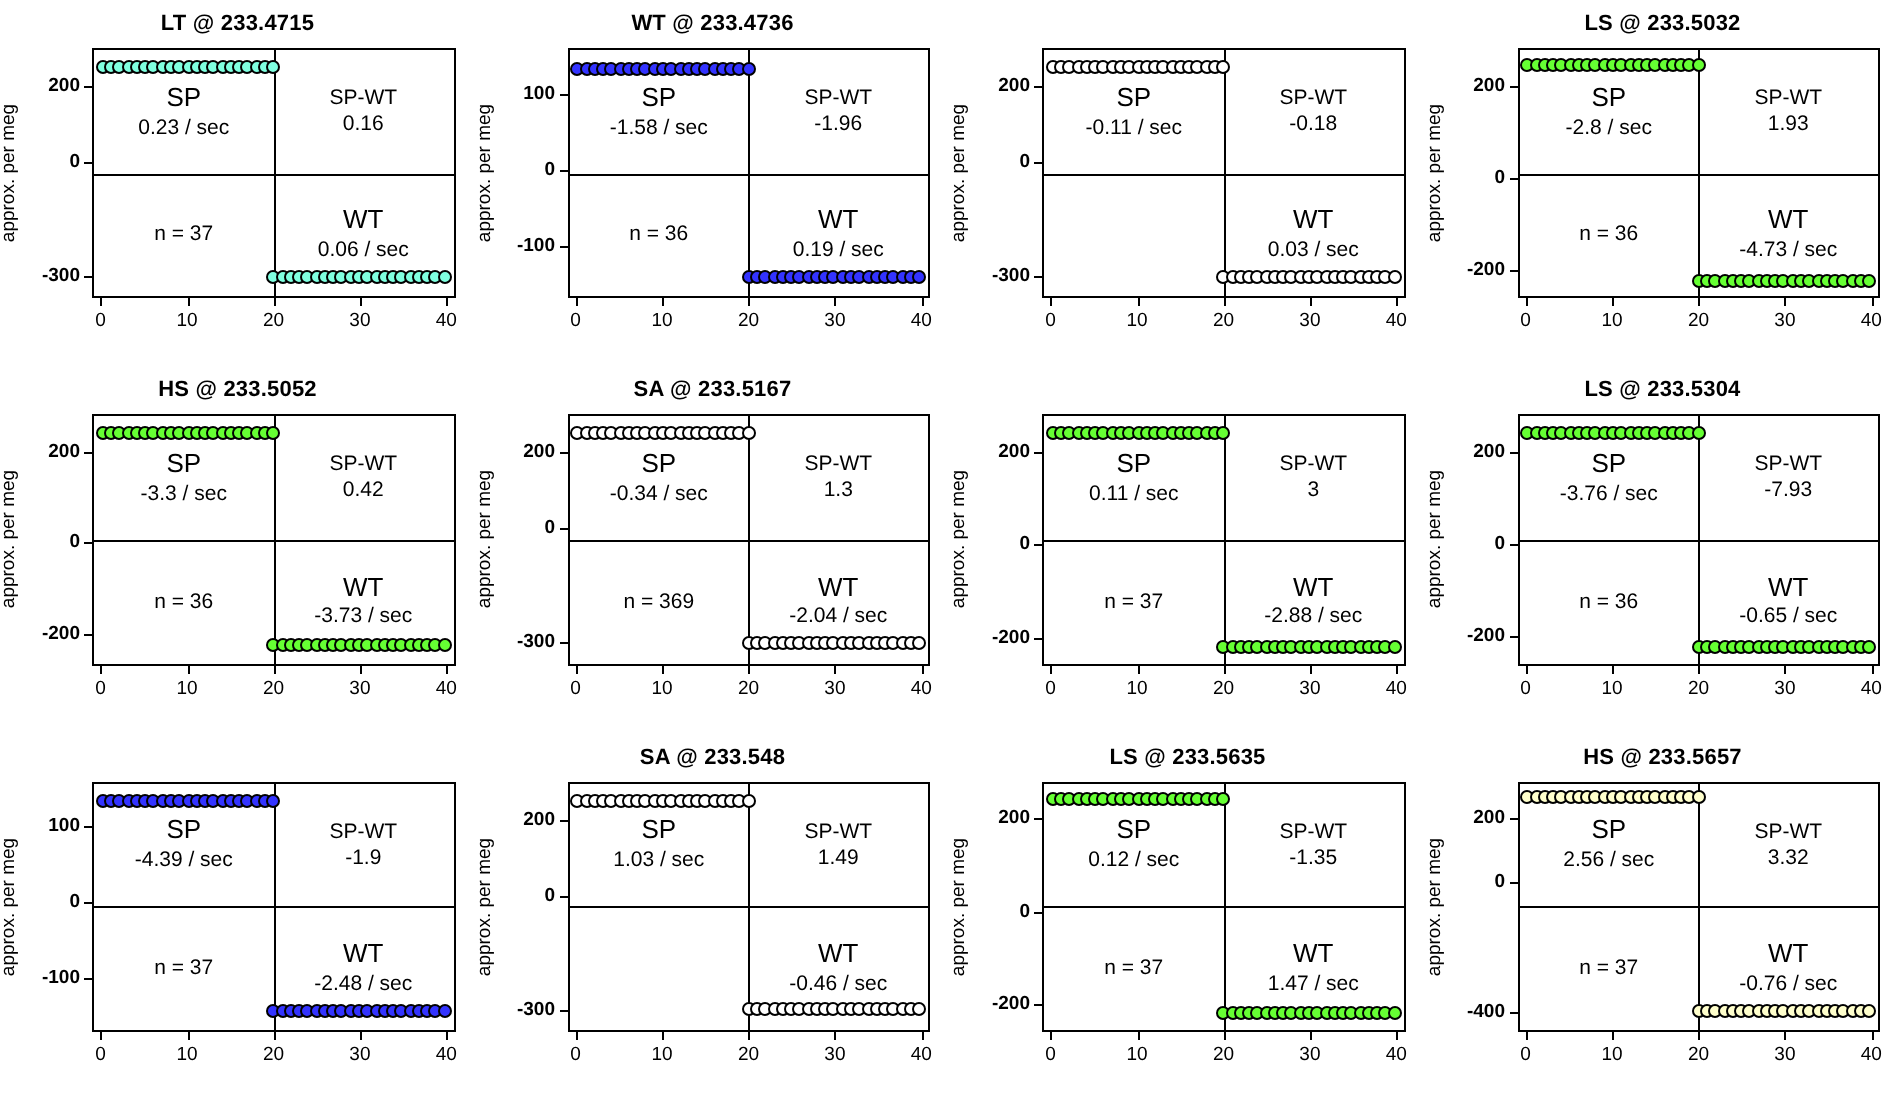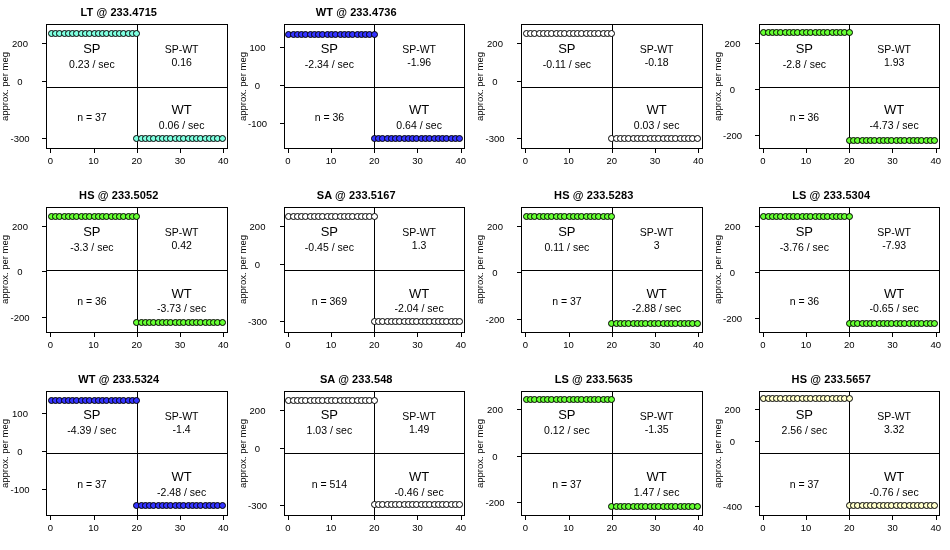--- a/index.html
+++ b/index.html
@@ -37,22 +37,22 @@
   .cell .lab.small{font-size:10.5px;}
   .cell .val{font-size:10.5px;color:#000;line-height:1.2;margin-top:1px;}
 
   
   .pts{position:absolute;left:0;top:0;right:0;bottom:0;}
   .pt{position:absolute;width:7px;height:7px;border-radius:50%;
       border:1.2px solid #000;box-sizing:border-box;margin-left:-3.5px;margin-top:-3.5px;}
 
   
   .yaxis{position:absolute;left:0;top:24px;bottom:34px;width:46px;}
-  .ytick{position:absolute;right:0;width:46px;text-align:center;font-size:9.5px;color:#000;
-         transform:translateY(-50%);padding-right:6px;box-sizing:border-box;}
+  .ytick{position:absolute;right:0;width:46px;text-align:right;font-size:9.5px;color:#000;
+         transform:translateY(-50%);padding-right:6px;box-sizing:border-box;font-weight:bold;}
   .ytickmark{position:absolute;right:0;width:4px;height:1px;background:#000;}
   .ylabel{
     position:absolute;left:-2px;top:24px;bottom:34px;width:14px;
     display:flex;align-items:center;justify-content:center;
   }
   .ylabel span{
     display:block;white-space:nowrap;font-size:9.5px;color:#000;
     transform:rotate(-90deg);
   }
   .xaxis{position:absolute;left:46px;right:10px;bottom:14px;height:20px;}
@@ -163,32 +163,32 @@
         <div class="ytick" style="top: 48.4848%;">0</div>
         <div class="ytickmark" style="top: 48.4848%;"></div>
         <div class="ytick" style="top: 78.7879%;">-100</div>
         <div class="ytickmark" style="top: 78.7879%;"></div>
       </div>
       <div class="plotbox">
         <div class="vdiv"></div>
         <div class="hdiv"></div>
         <div class="cell tl">
           <div class="lab">SP</div>
-          <div class="val">-2.34 / sec</div>
+          <div class="val">-1.58 / sec</div>
         </div>
         <div class="cell tr">
           <div class="lab small">SP-WT</div>
           <div class="val">-1.96</div>
         </div>
         <div class="cell bl">
           <div class="lab small">n = 36</div>
         </div>
         <div class="cell br">
           <div class="lab">WT</div>
-          <div class="val">0.64 / sec</div>
+          <div class="val">0.19 / sec</div>
         </div>
         <div class="pts">
           <div class="pt" style="left: 2.38095%; top: 7.57576%; background: rgb(51, 51, 255);"></div>
           <div class="pt" style="left: 4.7619%; top: 7.57576%; background: rgb(51, 51, 255);"></div>
           <div class="pt" style="left: 7.14286%; top: 7.57576%; background: rgb(51, 51, 255);"></div>
           <div class="pt" style="left: 9.52381%; top: 7.57576%; background: rgb(51, 51, 255);"></div>
           <div class="pt" style="left: 11.9048%; top: 7.57576%; background: rgb(51, 51, 255);"></div>
           <div class="pt" style="left: 14.2857%; top: 7.57576%; background: rgb(51, 51, 255);"></div>
           <div class="pt" style="left: 16.6667%; top: 7.57576%; background: rgb(51, 51, 255);"></div>
           <div class="pt" style="left: 19.0476%; top: 7.57576%; background: rgb(51, 51, 255);"></div>
@@ -320,20 +320,21 @@
         <div class="xtickmark" style="left: 26.1905%;"></div>
         <div class="xtick" style="left: 50%;">20</div>
         <div class="xtickmark" style="left: 50%;"></div>
         <div class="xtick" style="left: 73.8095%;">30</div>
         <div class="xtickmark" style="left: 73.8095%;"></div>
         <div class="xtick" style="left: 97.619%;">40</div>
         <div class="xtickmark" style="left: 97.619%;"></div>
       </div>
     </div>
     <div class="panel">
+      <div class="ptitle">LS @ 233.5032</div>
       <div class="ylabel">
         <span>approx. per meg</span>
       </div>
       <div class="yaxis">
         <div class="ytick" style="top: 14.8148%;">200</div>
         <div class="ytickmark" style="top: 14.8148%;"></div>
         <div class="ytick" style="top: 51.8519%;">0</div>
         <div class="ytickmark" style="top: 51.8519%;"></div>
         <div class="ytick" style="top: 88.8889%;">-200</div>
         <div class="ytickmark" style="top: 88.8889%;"></div>
@@ -514,21 +515,21 @@
         <div class="ytick" style="top: 45.4545%;">0</div>
         <div class="ytickmark" style="top: 45.4545%;"></div>
         <div class="ytick" style="top: 90.9091%;">-300</div>
         <div class="ytickmark" style="top: 90.9091%;"></div>
       </div>
       <div class="plotbox">
         <div class="vdiv"></div>
         <div class="hdiv"></div>
         <div class="cell tl">
           <div class="lab">SP</div>
-          <div class="val">-0.45 / sec</div>
+          <div class="val">-0.34 / sec</div>
         </div>
         <div class="cell tr">
           <div class="lab small">SP-WT</div>
           <div class="val">1.3</div>
         </div>
         <div class="cell bl">
           <div class="lab small">n = 369</div>
         </div>
         <div class="cell br">
           <div class="lab">WT</div>
@@ -586,21 +587,20 @@
         <div class="xtickmark" style="left: 26.1905%;"></div>
         <div class="xtick" style="left: 50%;">20</div>
         <div class="xtickmark" style="left: 50%;"></div>
         <div class="xtick" style="left: 73.8095%;">30</div>
         <div class="xtickmark" style="left: 73.8095%;"></div>
         <div class="xtick" style="left: 97.619%;">40</div>
         <div class="xtickmark" style="left: 97.619%;"></div>
       </div>
     </div>
     <div class="panel">
-      <div class="ptitle">HS @ 233.5283</div>
       <div class="ylabel">
         <span>approx. per meg</span>
       </div>
       <div class="yaxis">
         <div class="ytick" style="top: 14.8148%;">200</div>
         <div class="ytickmark" style="top: 14.8148%;"></div>
         <div class="ytick" style="top: 51.8519%;">0</div>
         <div class="ytickmark" style="top: 51.8519%;"></div>
         <div class="ytick" style="top: 88.8889%;">-200</div>
         <div class="ytickmark" style="top: 88.8889%;"></div>
@@ -764,42 +764,41 @@
         <div class="xtickmark" style="left: 26.1905%;"></div>
         <div class="xtick" style="left: 50%;">20</div>
         <div class="xtickmark" style="left: 50%;"></div>
         <div class="xtick" style="left: 73.8095%;">30</div>
         <div class="xtickmark" style="left: 73.8095%;"></div>
         <div class="xtick" style="left: 97.619%;">40</div>
         <div class="xtickmark" style="left: 97.619%;"></div>
       </div>
     </div>
     <div class="panel">
-      <div class="ptitle">WT @ 233.5324</div>
       <div class="ylabel">
         <span>approx. per meg</span>
       </div>
       <div class="yaxis">
         <div class="ytick" style="top: 18.1818%;">100</div>
         <div class="ytickmark" style="top: 18.1818%;"></div>
         <div class="ytick" style="top: 48.4848%;">0</div>
         <div class="ytickmark" style="top: 48.4848%;"></div>
         <div class="ytick" style="top: 78.7879%;">-100</div>
         <div class="ytickmark" style="top: 78.7879%;"></div>
       </div>
       <div class="plotbox">
         <div class="vdiv"></div>
         <div class="hdiv"></div>
         <div class="cell tl">
           <div class="lab">SP</div>
           <div class="val">-4.39 / sec</div>
         </div>
         <div class="cell tr">
           <div class="lab small">SP-WT</div>
-          <div class="val">-1.4</div>
+          <div class="val">-1.9</div>
         </div>
         <div class="cell bl">
           <div class="lab small">n = 37</div>
         </div>
         <div class="cell br">
           <div class="lab">WT</div>
           <div class="val">-2.48 / sec</div>
         </div>
         <div class="pts">
           <div class="pt" style="left: 2.38095%; top: 7.57576%; background: rgb(51, 51, 255);"></div>
@@ -876,23 +875,20 @@
         <div class="vdiv"></div>
         <div class="hdiv"></div>
         <div class="cell tl">
           <div class="lab">SP</div>
           <div class="val">1.03 / sec</div>
         </div>
         <div class="cell tr">
           <div class="lab small">SP-WT</div>
           <div class="val">1.49</div>
         </div>
-        <div class="cell bl">
-          <div class="lab small">n = 514</div>
-        </div>
         <div class="cell br">
           <div class="lab">WT</div>
           <div class="val">-0.46 / sec</div>
         </div>
         <div class="pts">
           <div class="pt" style="left: 2.38095%; top: 6.81818%; background: rgb(255, 255, 255);"></div>
           <div class="pt" style="left: 4.7619%; top: 6.81818%; background: rgb(255, 255, 255);"></div>
           <div class="pt" style="left: 7.14286%; top: 6.81818%; background: rgb(255, 255, 255);"></div>
           <div class="pt" style="left: 9.52381%; top: 6.81818%; background: rgb(255, 255, 255);"></div>
           <div class="pt" style="left: 11.9048%; top: 6.81818%; background: rgb(255, 255, 255);"></div>

